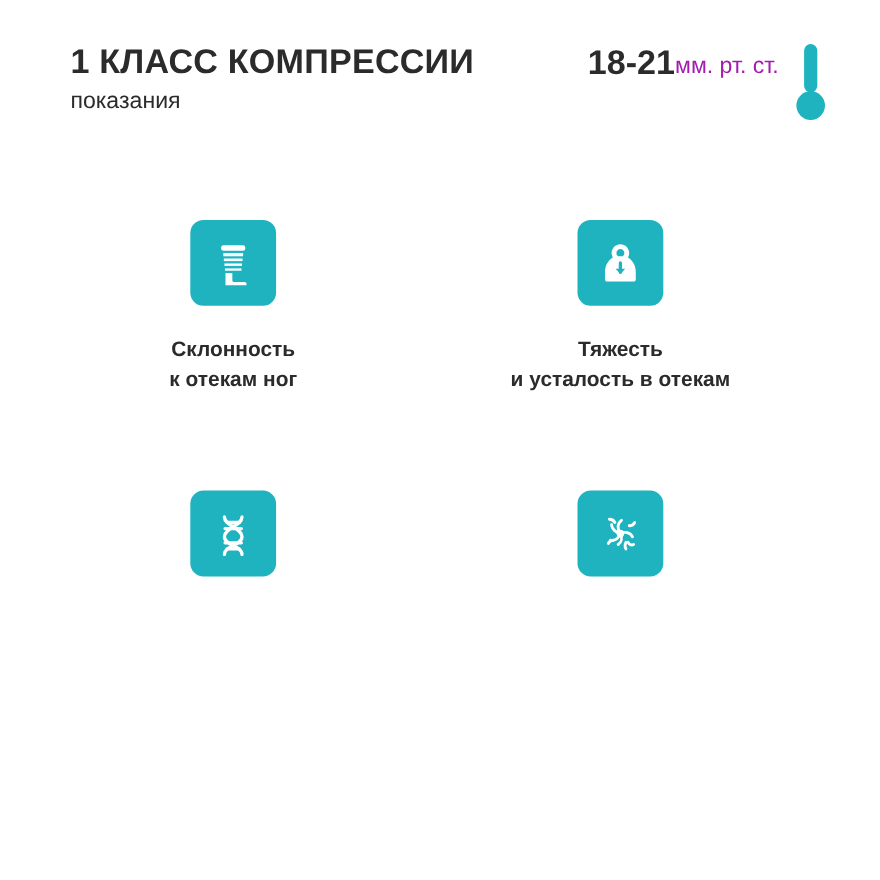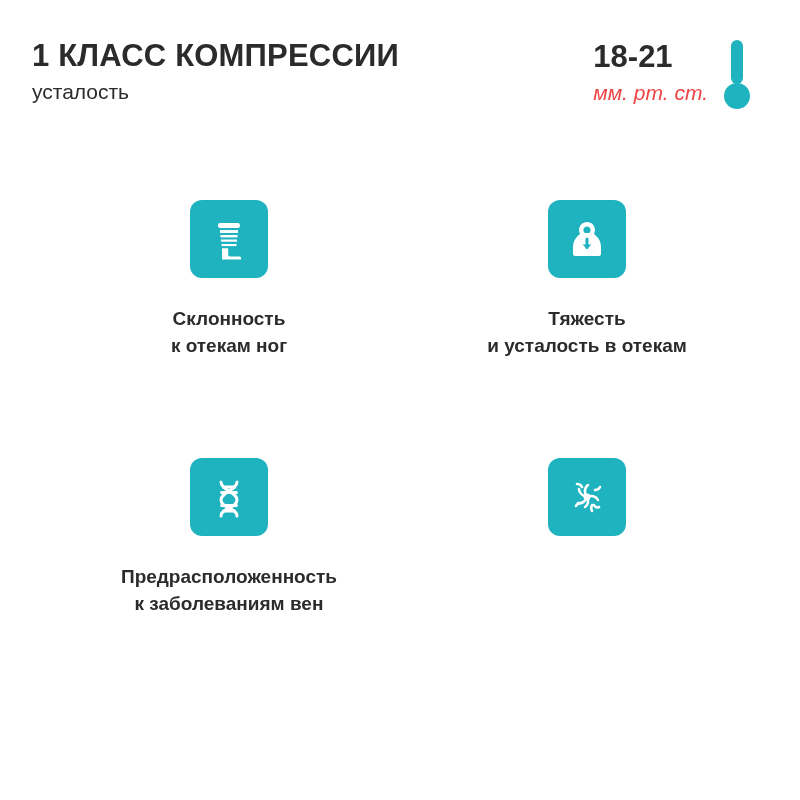--- a/index.html
+++ b/index.html
@@ -20,21 +20,21 @@
     position: relative;
     width: 800px;
     height: 800px;
     box-sizing: border-box;
   }
 
   
   .header {
     position: absolute;
     top: 38px;
-    left: 32px;
+    left: 64px;
     right: 48px;
     height: 86px;
     display: flex;
     align-items: flex-start;
     justify-content: space-between;
   }
 
   .header-left {
     display: flex;
     flex-direction: column;
@@ -60,63 +60,60 @@
   }
 
   .header-right {
     display: flex;
     align-items: flex-start;
     gap: 14px;
   }
 
   .pressure-block {
     display: flex;
-    flex-direction: column;
-    align-items: flex-start;
+    align-items: center;
     padding-top: 1px;
     margin-left: 36px;
   }
 
   .pressure-value {
     font-size: 31px;
     font-weight: bold;
     line-height: 36px;
     color: #2b2b2b;
     white-space: nowrap;
   }
 
   .pressure-units {
     font-size: 21px;
     font-weight: normal;
     line-height: 26px;
     margin-top: 5px;
-    color: #ef4444;
+    color: #a21caf;
     white-space: nowrap;
-    font-style: italic;
   }
 
   .thermo-icon {
     width: 30px;
     height: 76px;
     display: block;
     flex: 0 0 auto;
   }
 
   
   .grid {
     position: absolute;
     top: 200px;
-    left: 56px;
+    left: 36px;
     width: 704px;
     display: grid;
     grid-template-columns: 1fr 1fr;
     grid-template-rows: 246px 246px;
     column-gap: 0px;
     row-gap: 0px;
-    gap: 12px;
   }
 
   .cell {
     display: flex;
     flex-direction: column;
     align-items: center;
   }
 
   .icon-tile {
     width: 78px;
@@ -145,21 +142,21 @@
 </style>
 </head>
 <body>
 
 <div class="page">
 
   <div class="header">
 
     <div class="header-left">
       <div class="header-title">1 КЛАСС КОМПРЕССИИ</div>
-      <div class="header-subtitle">усталость</div>
+      <div class="header-subtitle">показания</div>
     </div>
 
     <div class="header-right">
       <div class="pressure-block">
         <div class="pressure-value">18-21</div>
         <div class="pressure-units">мм. рт. ст.</div>
       </div>
 
       <span>
         <svg class="thermo-icon" viewBox="0 0 30 76" xmlns="http://www.w3.org/2000/svg">
@@ -215,22 +212,20 @@
         <span>
           <svg width="44" height="44" viewBox="0 0 44 44" xmlns="http://www.w3.org/2000/svg">
             <g stroke="#ffffff" stroke-width="3" fill="none" stroke-linecap="round">
               <path d="M14 7c0 8 16 10 16 18S14 33 14 41"></path>
               <path d="M30 7c0 8-16 10-16 18s16 8 16 16"></path>
               <path d="M16.5 12h11M14.6 17.5h14.8M14.6 30.5h14.8M16.5 36h11"></path>
             </g>
           </svg>
         </span>
       </div>
-      <div class="cell-label">Предрасположенность
-к заболеваниям вен</div>
     </div>
 
     <div class="cell">
       <div class="icon-tile">
         <span>
           <svg width="46" height="46" viewBox="0 0 46 46" xmlns="http://www.w3.org/2000/svg">
             <g stroke="#ffffff" stroke-width="2.6" fill="none" stroke-linecap="round">
               <path d="M23 23c-3-4-3-9 1-12"></path>
               <path d="M23 23c4-2 9-1 11 3"></path>
               <path d="M23 23c-1 4-5 7-9 6"></path>

